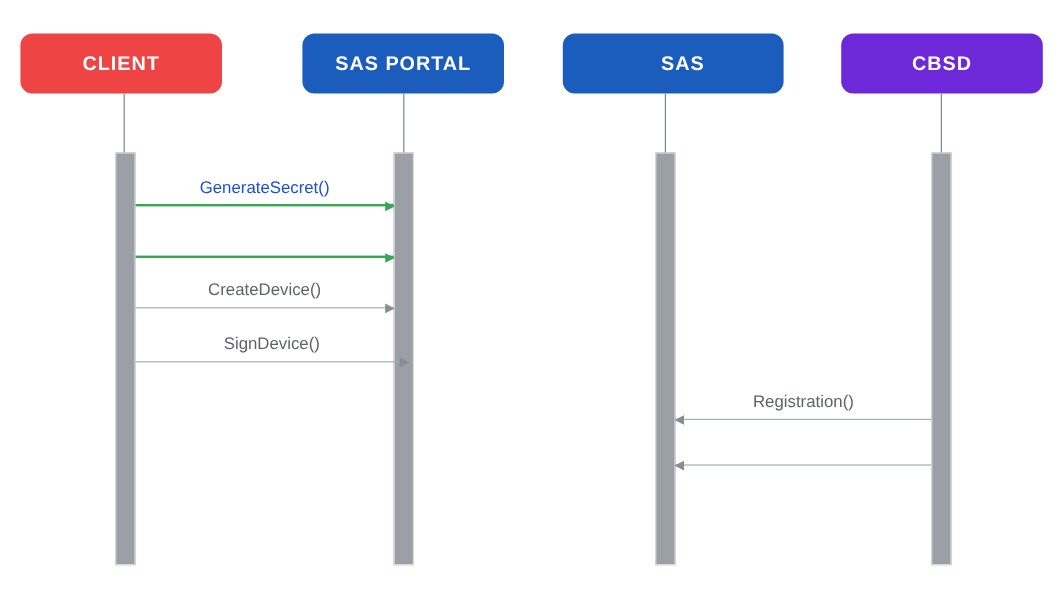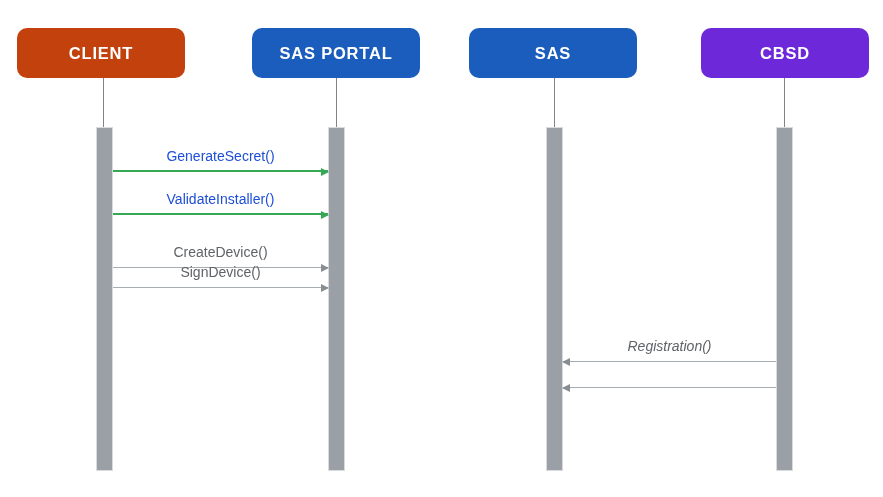--- a/index.html
+++ b/index.html
@@ -20,23 +20,23 @@
     height: 50px;
     border-radius: 10px;
     display: flex;
     align-items: center;
     justify-content: center;
     color: #ffffff;
     font-weight: bold;
     font-size: 16.5px;
     letter-spacing: 0.8px;
   }
-  .actor-0 { left: 17px;  background: #c2410c; }
+  .actor-0 { left: 17px;  background: #ef4444; }
   .actor-1 { left: 252px; background: #1a5dbc; }
-  .actor-2 { left: 469px; background: #1a5dbc; }
+  .actor-2 { left: 469px; background: #1a5dbc; padding-left: 16px; }
   .actor-3 { left: 701px; background: #6d28d9; }
 
   
   .lifeline {
     position: absolute;
     top: 78px;
     height: 50px;
     width: 1px;
     background: #7e848a;
   }
@@ -62,23 +62,23 @@
 
   
   .msg {
     position: absolute;
     height: 28px;
   }
   .msg-left-group  { left: 113px; width: 215px; }
   .msg-right-group { left: 563px; width: 213px; }
   .msg-0 { top: 144px; }
   .msg-1 { top: 187px; }
-  .msg-2 { top: 229px; margin-top: 11px; }
-  .msg-3 { top: 260px; }
-  .msg-4 { top: 334px; font-style: italic; }
+  .msg-2 { top: 229px; }
+  .msg-3 { top: 274px; padding-left: 12px; }
+  .msg-4 { top: 322px; }
   .msg-5 { top: 360px; }
 
   .msg-label {
     position: absolute;
     left: 0; right: 0; bottom: 8px;
     text-align: center;
     font-size: 14px;
     line-height: 16px;
     white-space: nowrap;
   }
@@ -134,21 +134,20 @@
   <div class="activation act-3"></div>
 
   <div class="msg msg-left-group msg-0 green">
     <span class="msg-label">GenerateSecret()</span>
     <div class="msg-line">
       <span class="arrowhead head-right"></span>
     </div>
   </div>
 
   <div class="msg msg-left-group msg-1 green">
-    <span class="msg-label">ValidateInstaller()</span>
     <div class="msg-line">
       <span class="arrowhead head-right"></span>
     </div>
   </div>
 
   <div class="msg msg-left-group msg-2 gray">
     <span class="msg-label">CreateDevice()</span>
     <div class="msg-line">
       <span class="arrowhead head-right"></span>
     </div>

